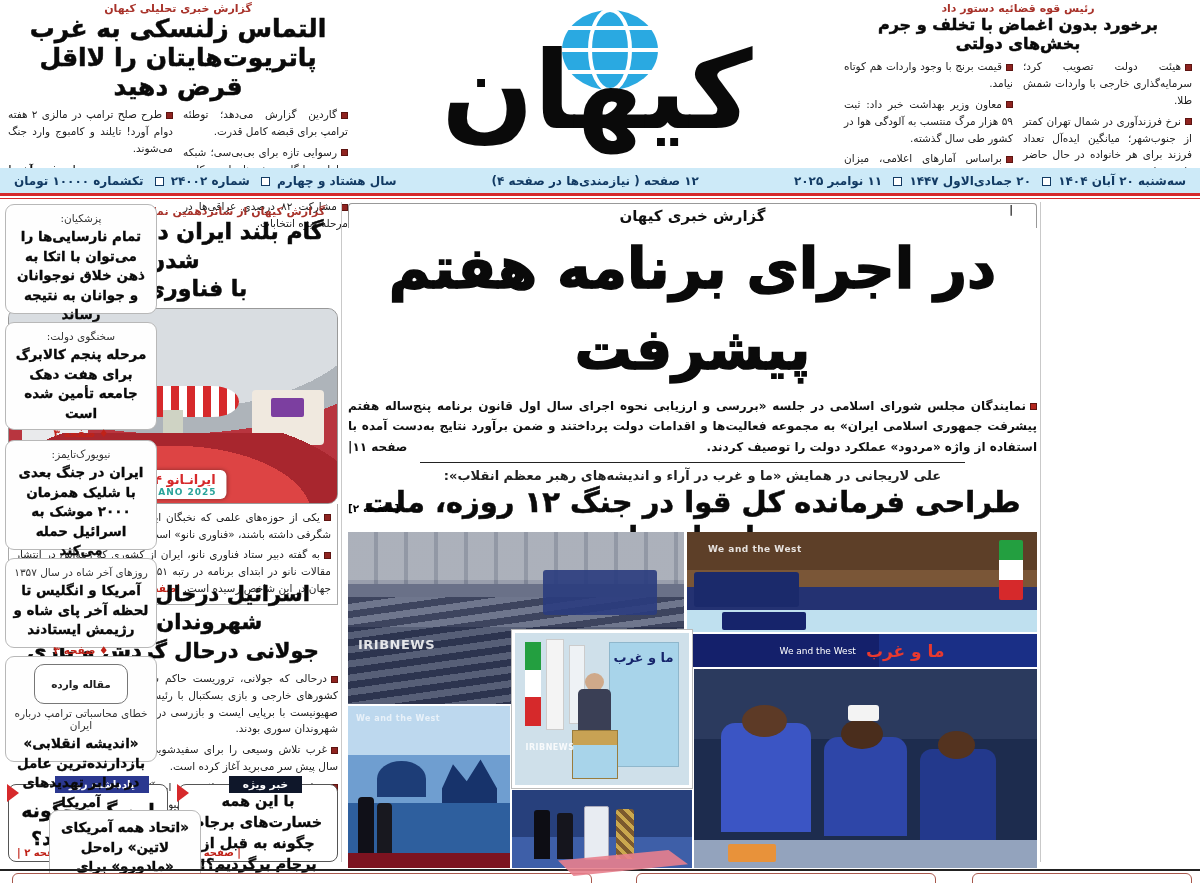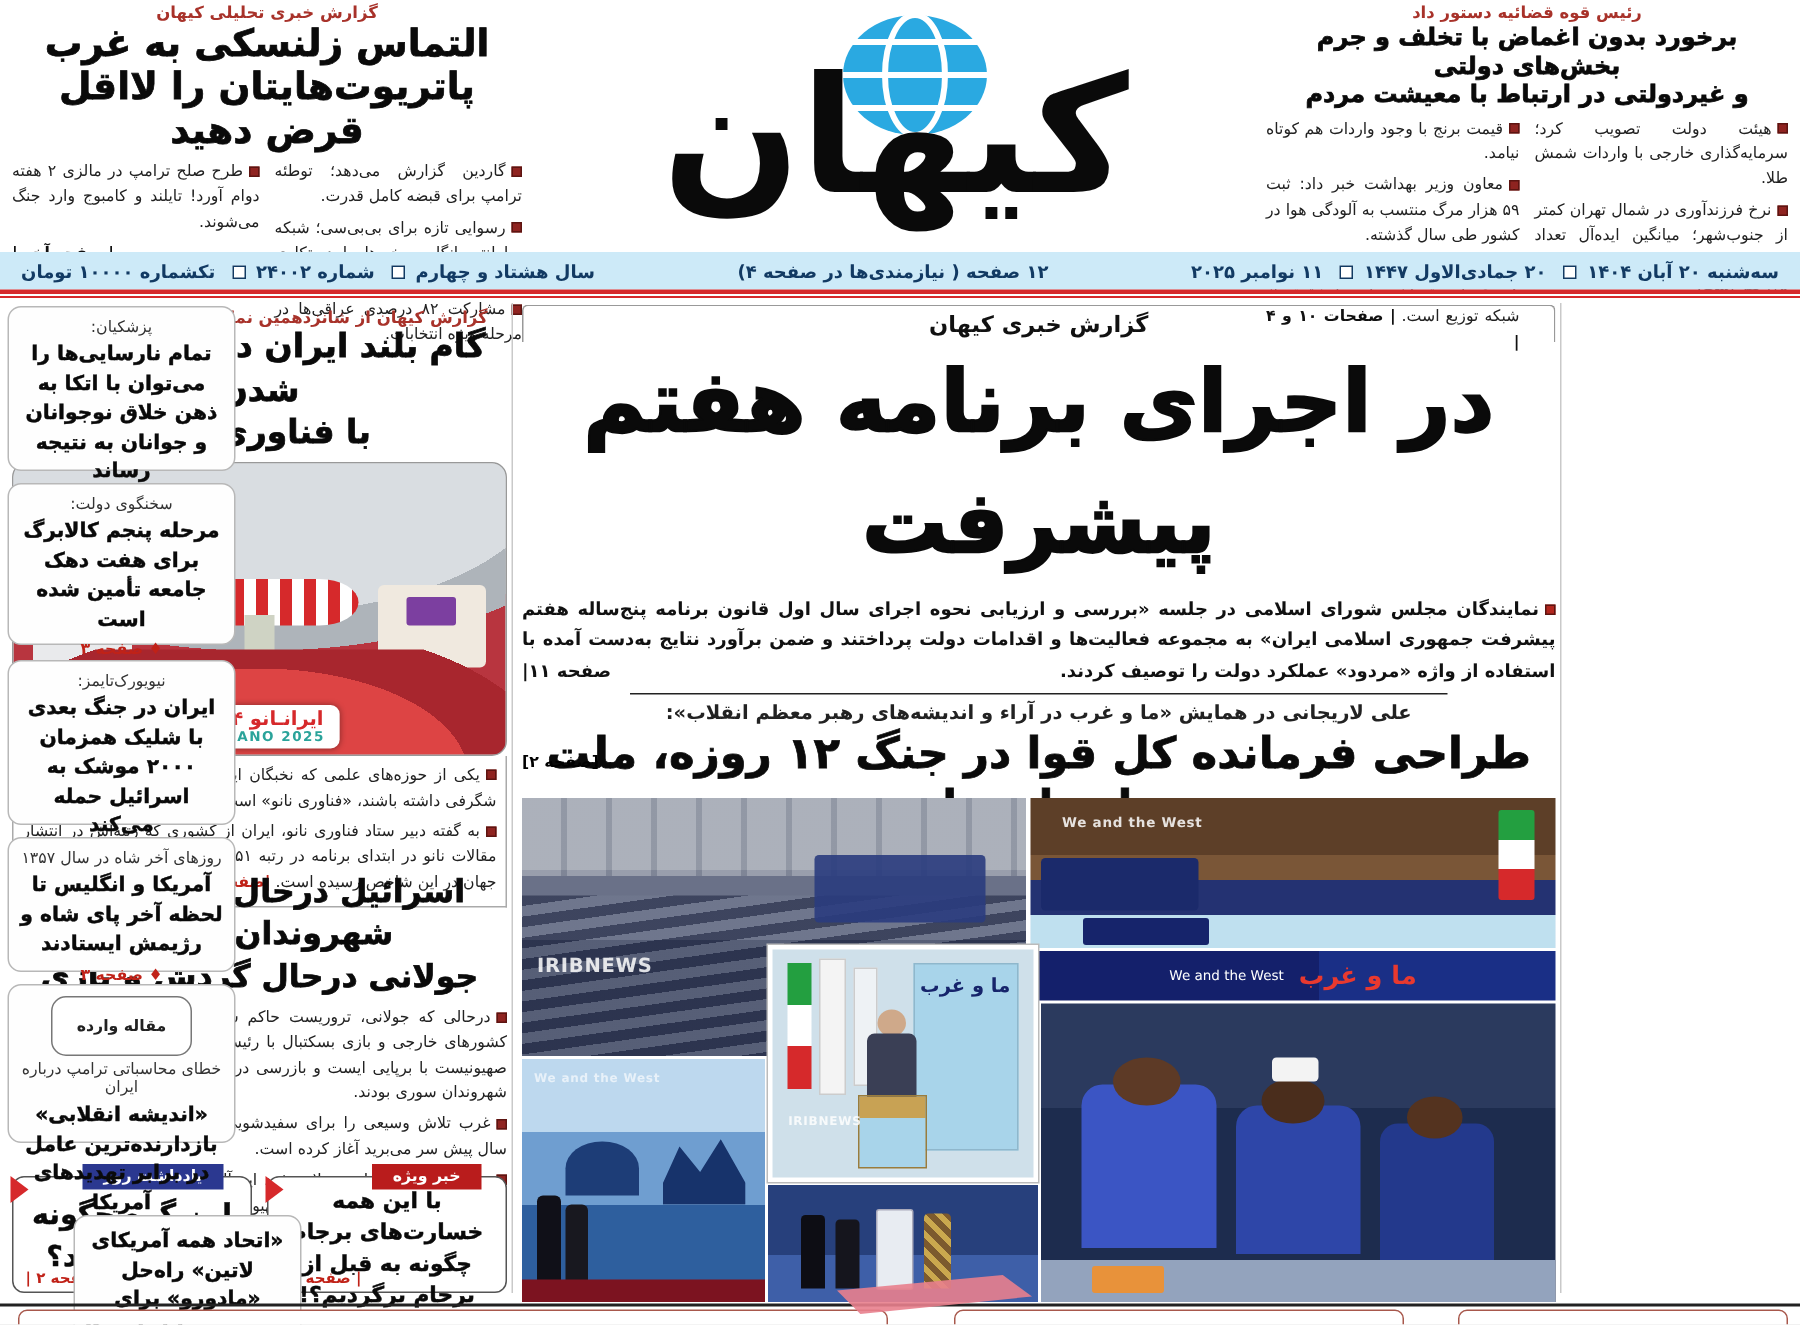--- a/index.html
+++ b/index.html
@@ -73,21 +73,20 @@
         <line x1="216" y1="72" x2="300" y2="72"></line>
       </g>
       <text x="245" y="128" text-anchor="middle" font-size="108" font-weight="900" fill="#0a0a0a" style="font-family:'DejaVu Sans',sans-serif;">کیهان</text>
     </svg>
   </div>
 
   <div class="abs toparts" style="right:8px;top:2px;width:348px;height:164px;">
     <div class="kicker" style="font-size:11px;">رئیس قوه قضائیه دستور داد</div>
     <div class="h-black" style="font-size:16px;text-align:center;line-height:1.2;">
       <div>برخورد بدون اغماض با تخلف و جرم بخش‌های دولتی</div>
-      <div>و غیردولتی در ارتباط با معیشت مردم</div>
     </div>
     <div class="twocol" style="margin-top:5px;">
       <div class="bullets">
         <p><span class="sq"></span><span>هیئت دولت تصویب کرد؛ سرمایه‌گذاری خارجی با واردات شمش طلا.</span></p>
         <p><span class="sq"></span><span>نرخ فرزندآوری در شمال تهران کمتر از جنوب‌شهر؛ میانگین ایده‌آل تعداد فرزند برای هر خانواده در حال حاضر ۲/۵ نفر است.</span></p>
       </div>
       <div class="bullets">
         <p><span class="sq"></span><span>قیمت برنج با وجود واردات هم کوتاه نیامد.</span></p>
         <p><span class="sq"></span><span>معاون وزیر بهداشت خبر داد: ثبت ۵۹ هزار مرگ منتسب به آلودگی هوا در کشور طی سال گذشته.</span></p>
         <p><span class="sq"></span><span>براساس آمارهای اعلامی، میزان کسری آب تهران برابر با نشت از شبکه توزیع است.</span>
@@ -234,21 +233,21 @@
     </div>
     <div class="bullets" style="margin-top:5px;">
       <p><span class="sq"></span><span>درحالی که جولانی، تروریست حاکم شده بر سوریه، در حال سفر به کشورهای خارجی و بازی بسکتبال با رئیس سنتکام در آمریکا بود، نظامیان صهیونیست با برپایی ایست و بازرسی در خاک سوریه، مشغول بازجویی از شهروندان سوری بودند.</span></p>
       <p><span class="sq"></span><span>غرب تلاش وسیعی را برای سفیدشویی این تروریست که تا همین چند سال پیش سر می‌برید آغاز کرده است.</span></p>
       <p><span class="sq"></span><span>به اعتقاد کارشناسان، جولانی فرد ایده‌آل غرب برای حکومت بر سوریه است چرا که هیچ کاری علیه رژیم صهیونیستی و آمریکا نمی‌کند، حتی اگر این دو رژیم در سوریه جولان دهند.</span>
          <span class="pageref">|صفحه آخر|</span></p>
     </div>
   </div>
 
   <div class="tagbox" style="left:178px;top:784px;">
-    <div class="taglab" style="background:#b91c1c;right:16px;top:-9px;">خبر ویژه</div>
+    <div class="taglab" style="background:#0f172a;right:35px;top:-9px;">خبر ویژه</div>
     <div class="chev" style="right:148px;border-left:12px solid #d6292b;"></div>
     <div class="tag-h">با این همه خسارت‌های برجام چگونه به قبل از برجام برگردیم؟!</div>
     <div class="tag-p">| صفحه ۲ |</div>
   </div>
   <div class="tagbox" style="left:8px;top:784px;">
     <div class="taglab" style="background:#2b3890;right:18px;top:-9px;">یادداشت روز</div>
     <div class="chev" style="right:148px;border-left:12px solid #d6292b;"></div>
     <div class="tag-h" style="font-size:19px;margin-top:6px;">این گره چگونه باز می‌شود؟</div>
     <div class="tag-p">| صفحه ۲ |</div>
   </div>

